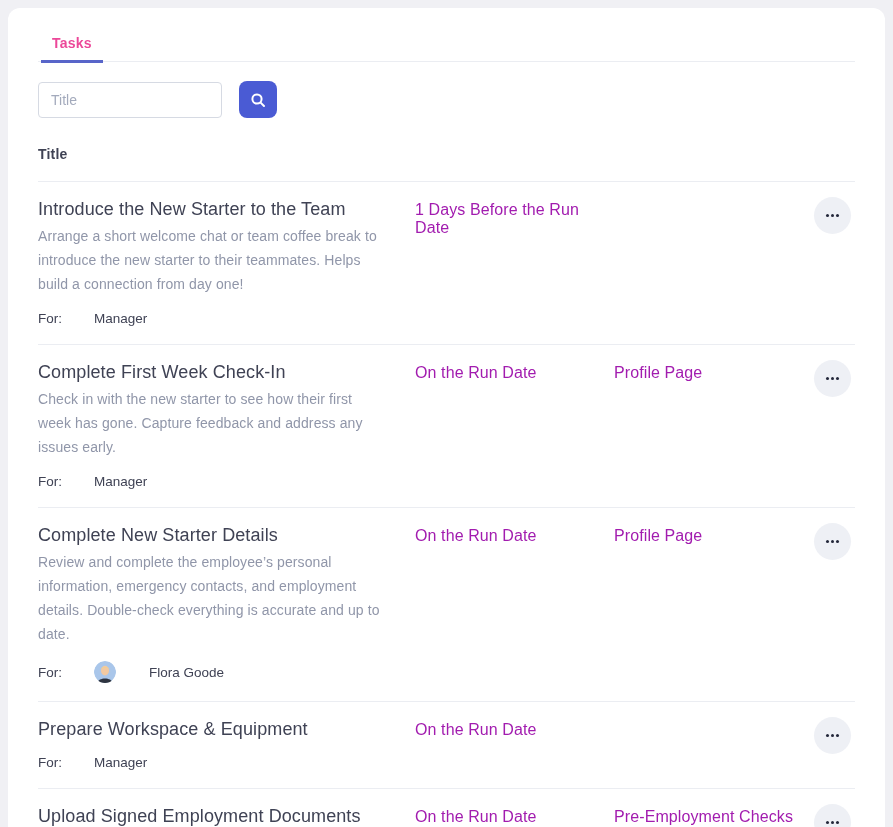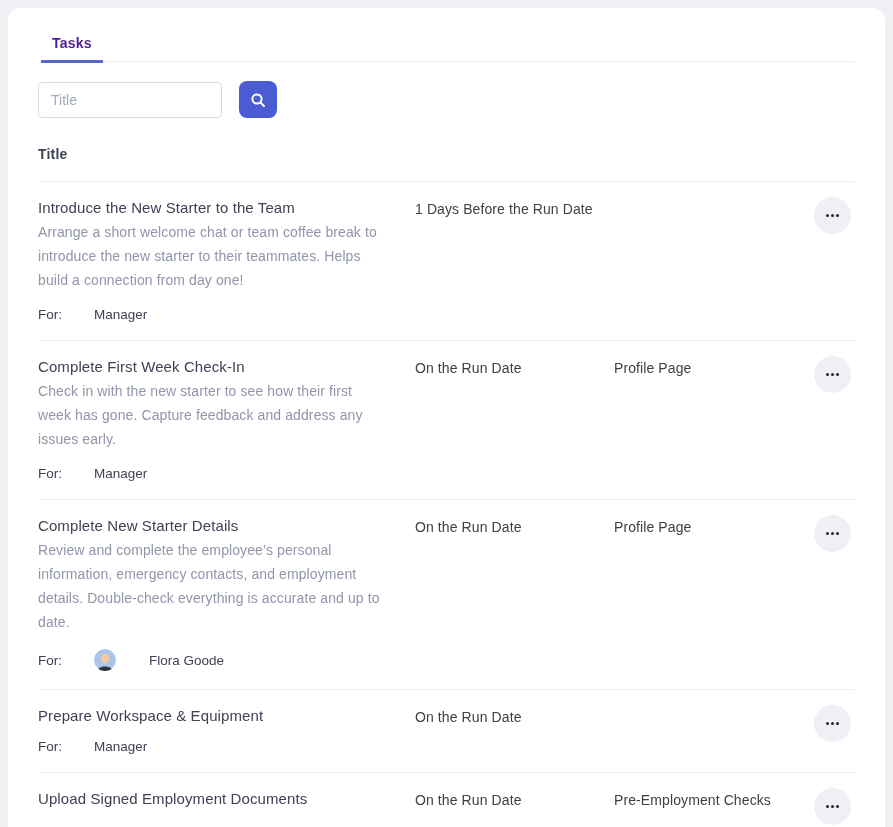--- a/index.html
+++ b/index.html
@@ -21,21 +21,21 @@
     padding-top: 27px;
     border-bottom: 1px solid #ebedf2;
     display: flex;
   }
   .tab {
     margin-left: 3px;
     padding: 0 11px 9px 11px;
     font-size: 14px;
     font-weight: 700;
     letter-spacing: 0.2px;
-    color: #4c1d95;
+    color: #ec4899;
     border-bottom: 3px solid #5865c9;
     margin-bottom: -2px;
     cursor: pointer;
   }
   
   .searchbar {
     margin-top: 19px;
     display: flex;
     align-items: center;
     gap: 17px;
@@ -75,21 +75,21 @@
   }
   .trow {
     display: grid;
     grid-template-columns: 377px 199px 189px 1fr;
     padding: 17px 0 18px 0;
     border-bottom: 1px solid #ebedf2;
     align-items: start;
   }
   .trow:last-child { border-bottom: none; }
   .task-title {
-    font-size: 15px;
+    font-size: 18px;
     font-weight: 400;
     color: #3f4254;
     letter-spacing: 0.1px;
     margin-bottom: 4px;
   }
   .task-desc {
     max-width: 347px;
     font-size: 14px;
     line-height: 24px;
     color: #9096a9;
@@ -106,22 +106,22 @@
   .for-label { margin-right: 5px; }
   .avatar {
     width: 22px; height: 22px;
     border-radius: 50%;
     overflow: hidden;
     display: inline-flex;
     margin-right: 6px;
     flex: none;
   }
   .cell-due, .cell-link {
-    font-size: 14px;
-    color: #404040;
+    font-size: 16px;
+    color: #a21caf;
     letter-spacing: 0.1px;
     padding-top: 2px;
   }
   .cell-actions { justify-self: end; padding-right: 4px; }
   .more-btn {
     width: 37px; height: 37px;
     margin-top: -2px;
     border-radius: 50%;
     border: none;
     background: #eef0f5;

